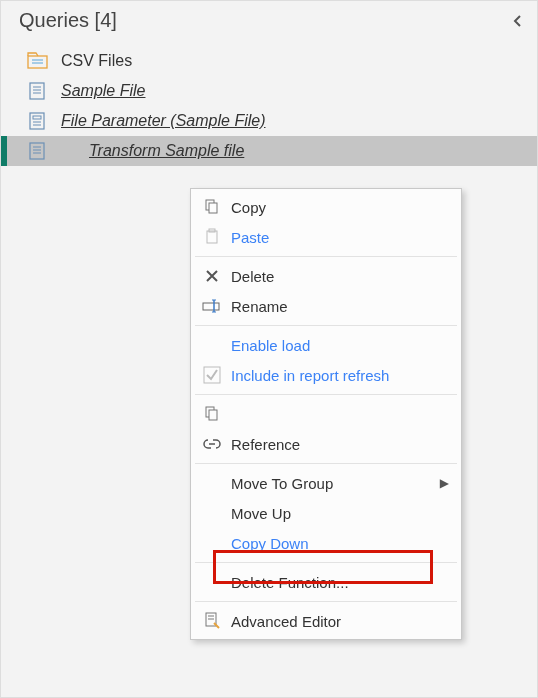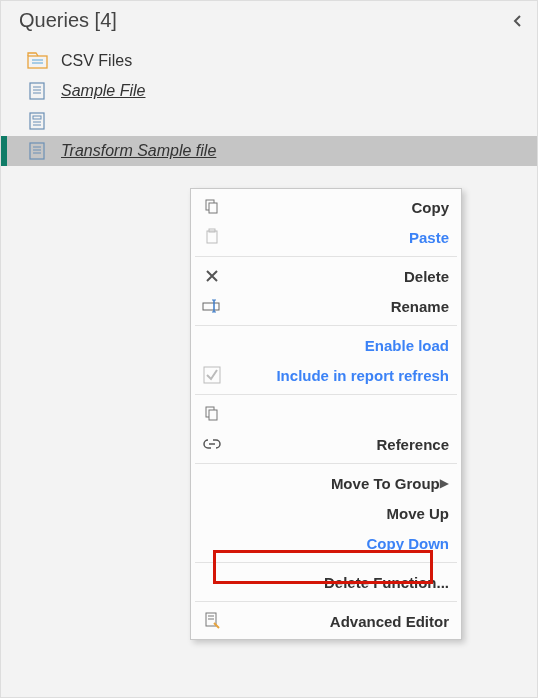--- a/index.html
+++ b/index.html
@@ -10,21 +10,20 @@
     width: 538px;
     height: 698px;
     overflow: hidden;
     color: #333;
   }
   .panel {
     width: 538px;
     height: 698px;
     background: #f3f3f3;
     border: 1px solid #ddd;
-    text-align: right;
   }
   .header {
     display: flex;
     align-items: center;
     justify-content: space-between;
     padding: 8px 12px 14px 18px;
     font-size: 20px;
     color: #444;
     font-weight: 400;
   }
@@ -38,20 +37,21 @@
   }
   .query-item .icon {
     width: 22px;
     height: 18px;
     margin-right: 12px;
     flex-shrink: 0;
   }
   .query-item.italic { font-style: italic; text-decoration: underline; }
   .query-item.selected {
     background: #c5c5c5;
+    gap: 28px;
   }
   .query-item.selected::before {
     content: "";
     position: absolute;
     left: 0;
     top: 0;
     bottom: 0;
     width: 6px;
     background: #0f7c67;
   }
@@ -75,21 +75,21 @@
     position: relative;
   }
   .menu-item.disabled { color: #3b82f6; cursor: default; }
   .menu-item .m-icon {
     width: 26px;
     display: flex;
     align-items: center;
     justify-content: center;
     margin-right: 6px;
   }
-  .menu-item .m-label { flex: 1; font-weight: bold; }
+  .menu-item .m-label { flex: 1; }
   .menu-item .sub-arrow { color: #555; font-size: 12px; }
   .menu-sep {
     height: 1px;
     background: #e2e2e2;
     margin: 4px 2px;
   }
   .highlight-box {
     position: absolute;
     border: 3px solid #d41507;
     pointer-events: none;
@@ -136,20 +136,21 @@
 
   <div class="query-item italic">
     <span class="icon">
       <svg width="22" height="18" viewBox="0 0 22 18">
         <rect x="3" y="1" width="14" height="16" fill="none" stroke="#6b8fb5" stroke-width="1.2"></rect>
         <rect x="6" y="4" width="8" height="3" fill="none" stroke="#6b8fb5"></rect>
         <line x1="6" y1="10" x2="14" y2="10" stroke="#6b8fb5"></line>
         <line x1="6" y1="13" x2="14" y2="13" stroke="#6b8fb5"></line>
       </svg>
     </span>
+    <span>File Parameter (Sample File)</span>
   </div>
 
   <div class="query-item italic selected">
     <span class="icon">
       <svg width="22" height="18" viewBox="0 0 22 18">
         <rect x="3" y="1" width="14" height="16" fill="none" stroke="#6b8fb5" stroke-width="1.2"></rect>
         <line x1="6" y1="5" x2="14" y2="5" stroke="#6b8fb5"></line>
         <line x1="6" y1="8" x2="14" y2="8" stroke="#6b8fb5"></line>
         <line x1="6" y1="11" x2="14" y2="11" stroke="#6b8fb5"></line>
       </svg>

